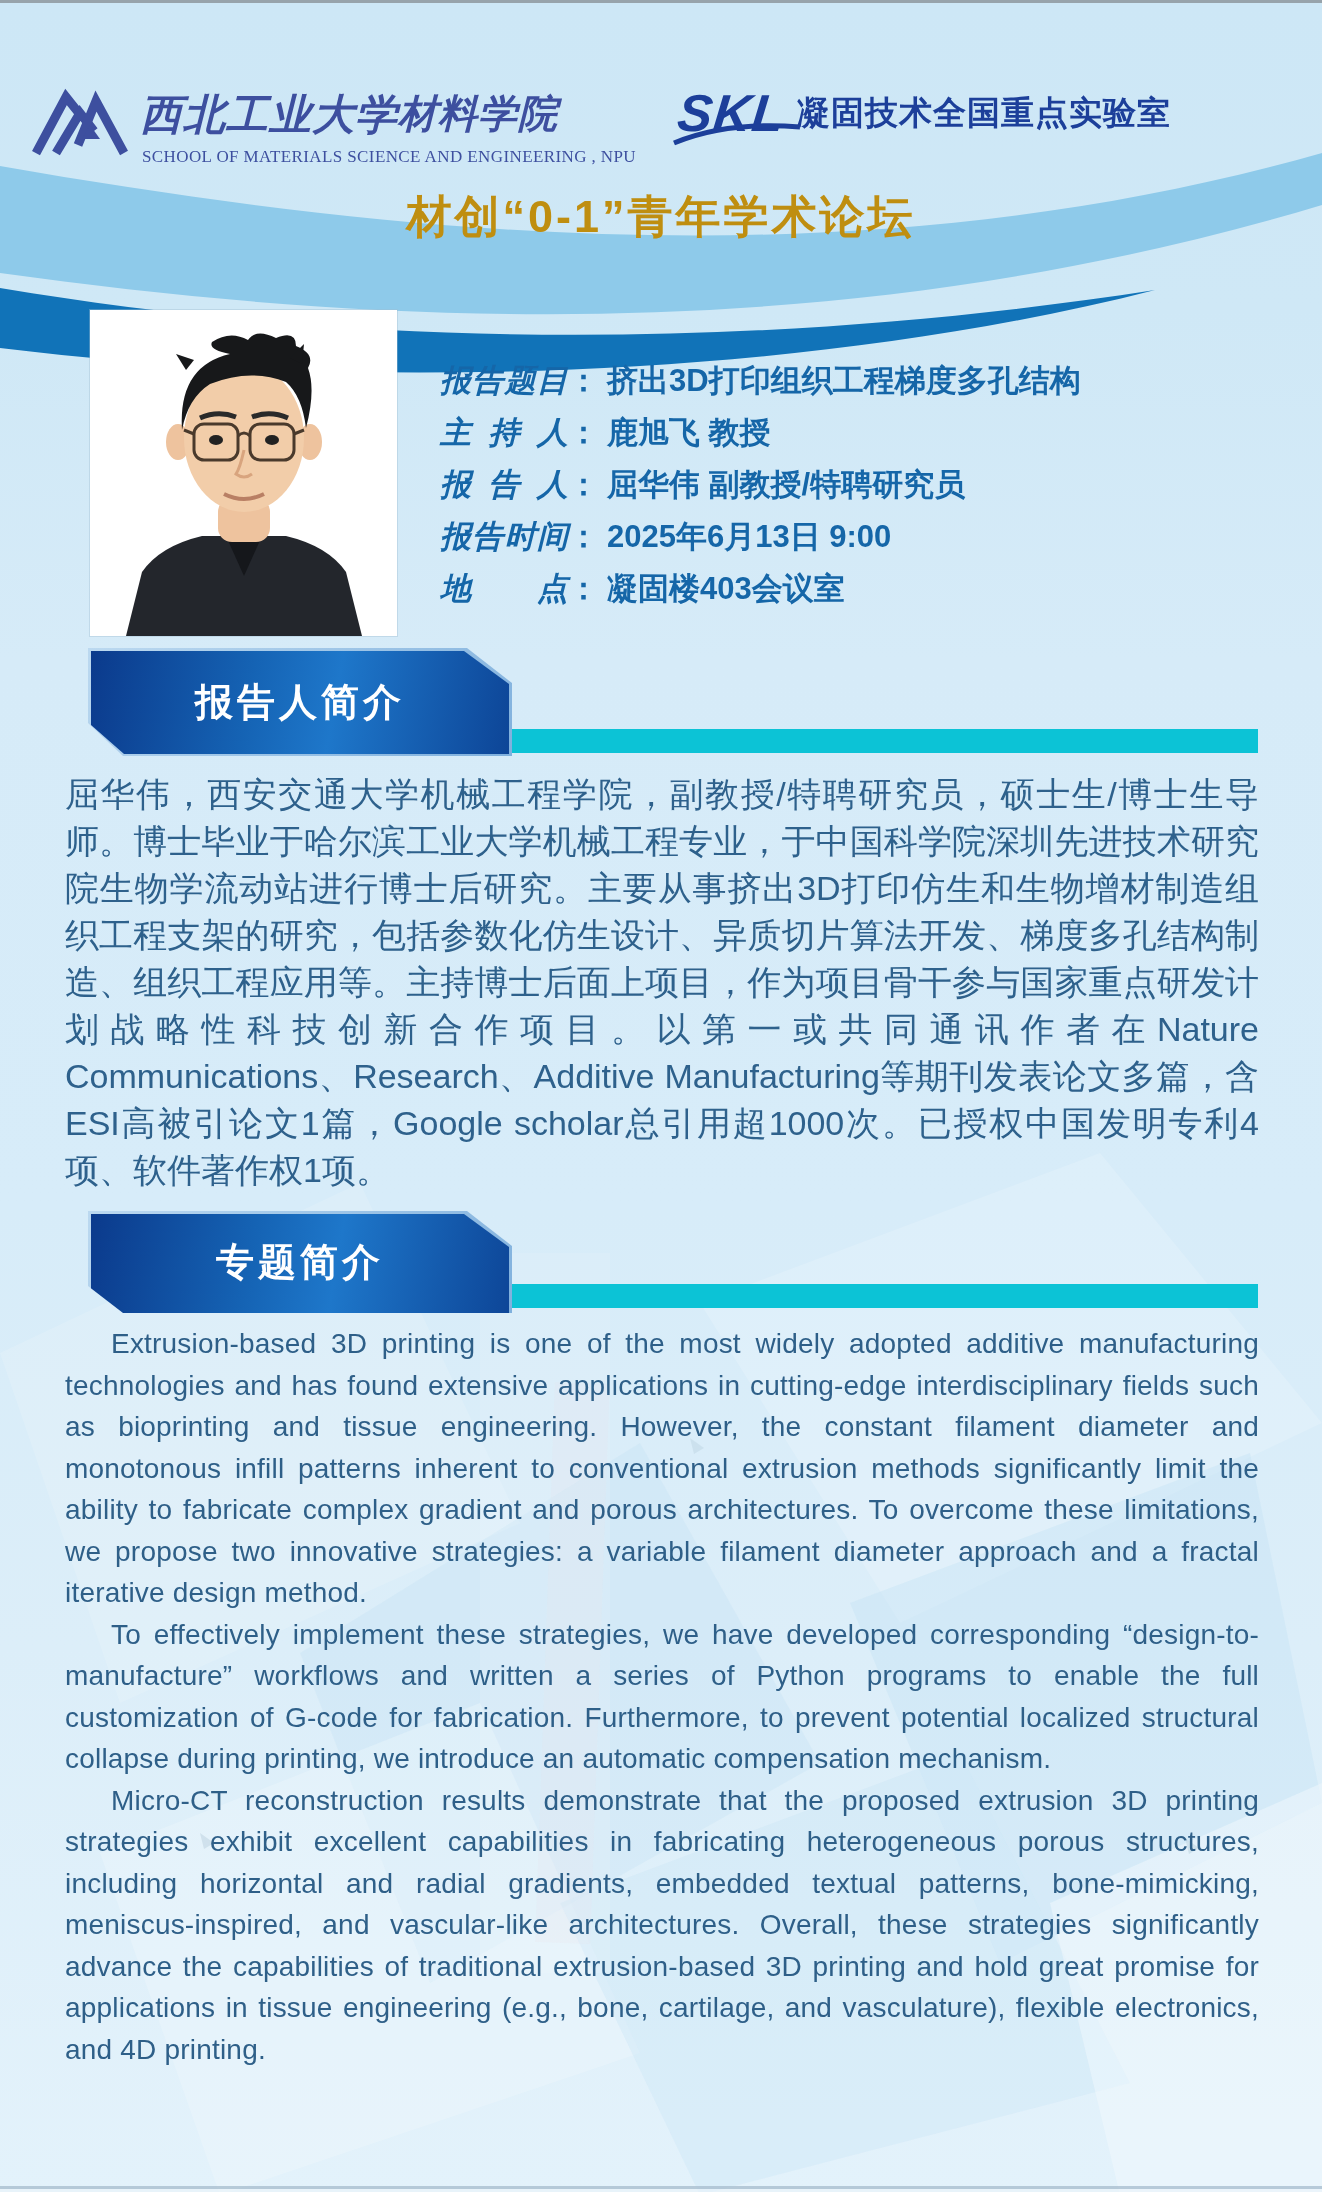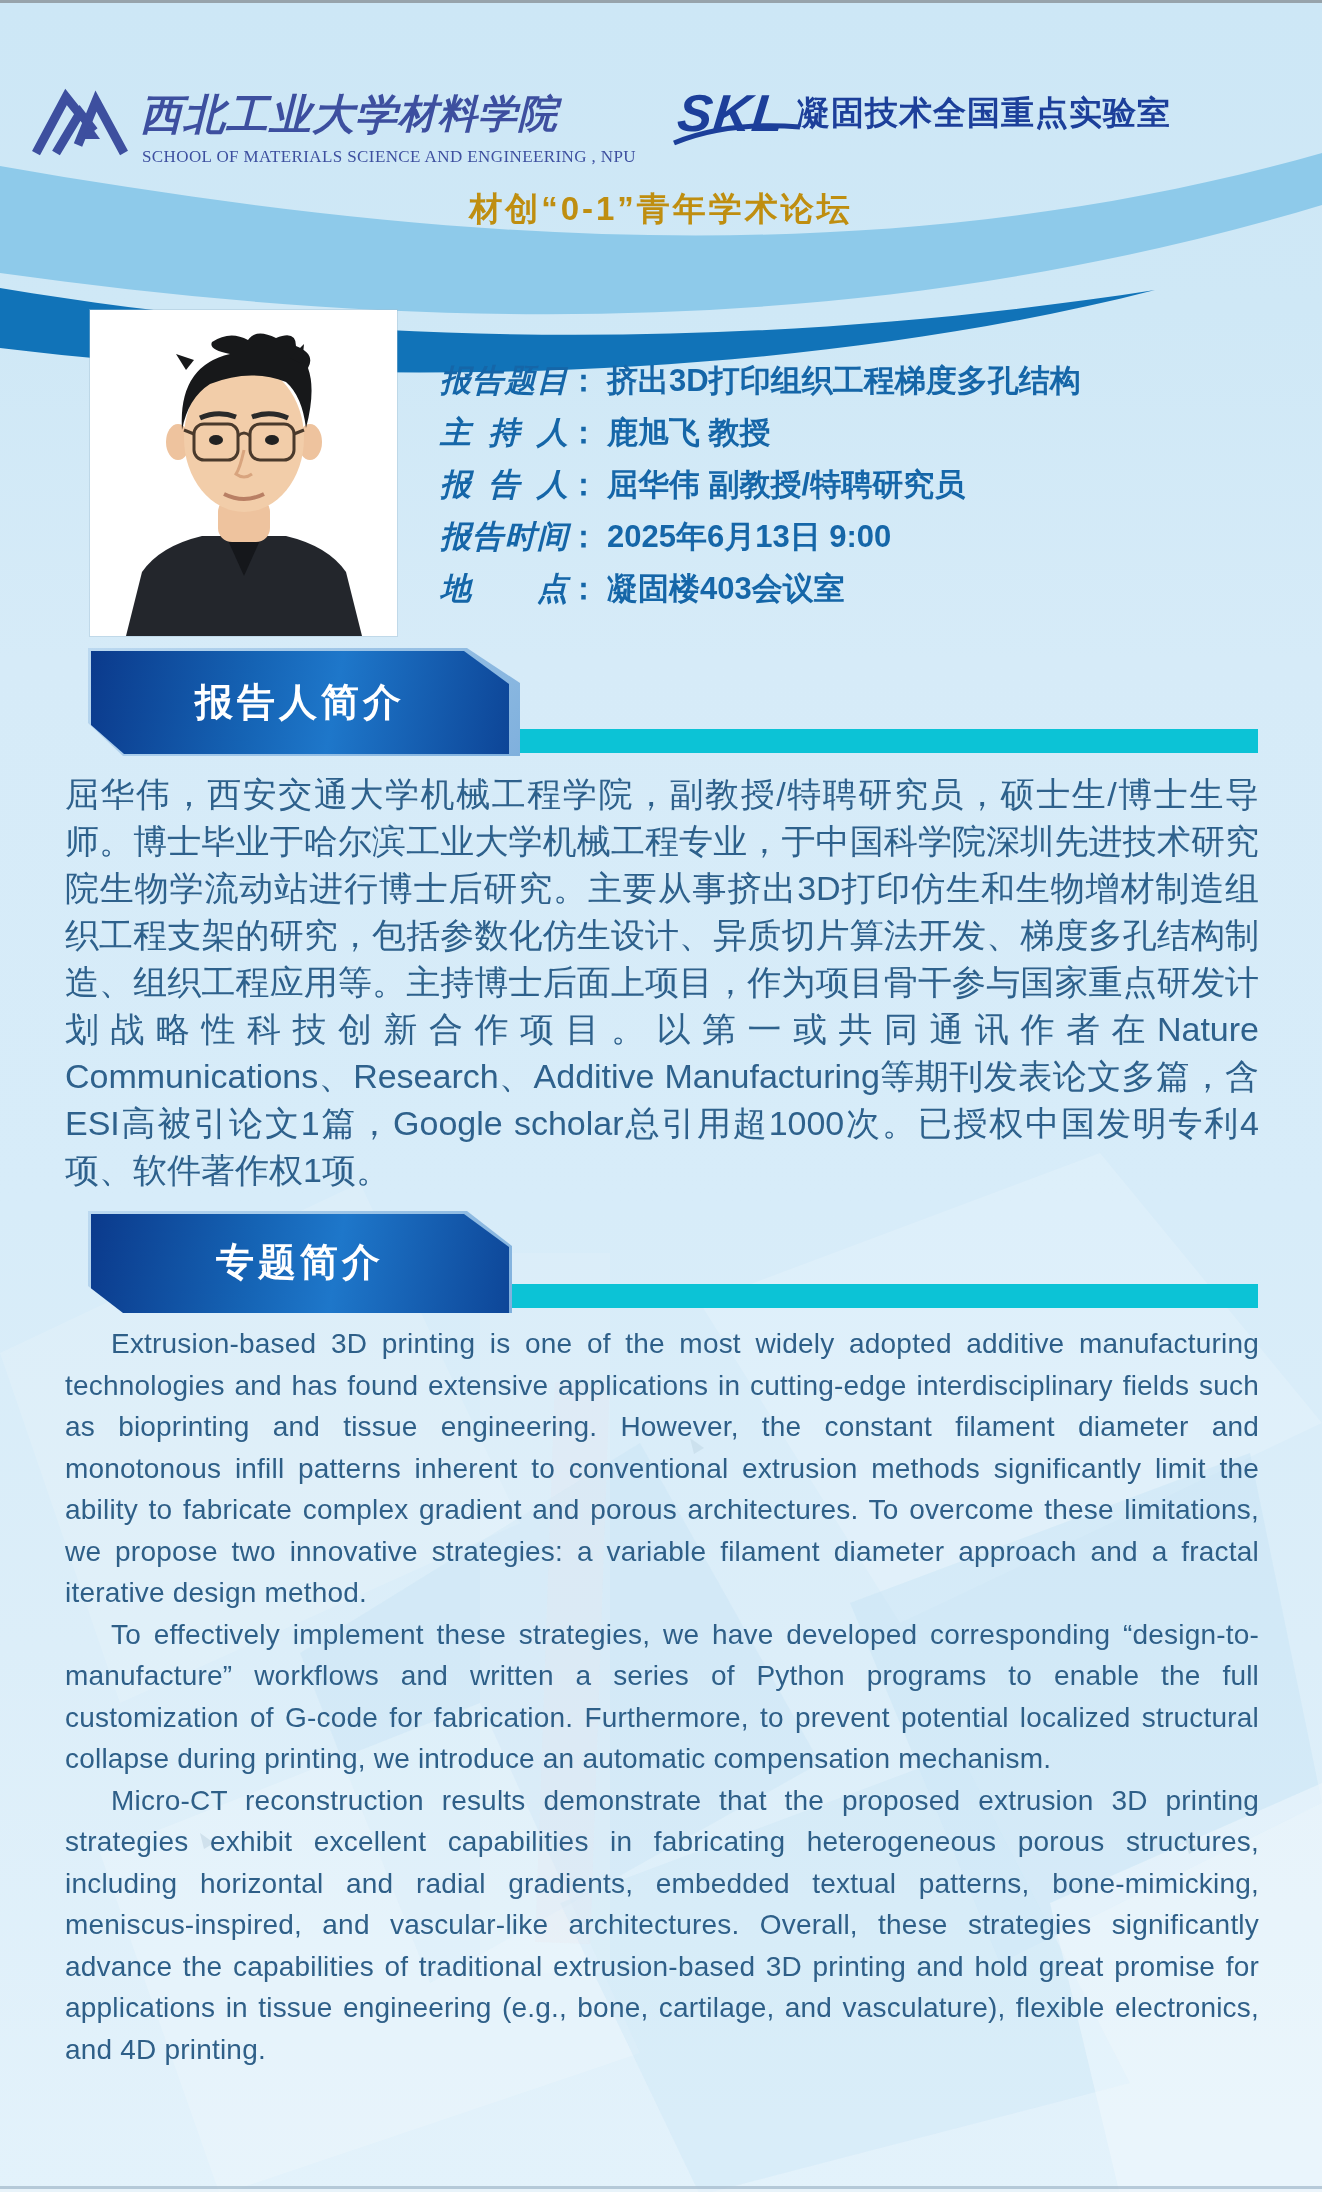--- a/index.html
+++ b/index.html
@@ -17,21 +17,21 @@
   .school-cn .script{font-family:"Liberation Serif","DejaVu Serif",serif;font-style:italic;font-weight:700;font-size:42px;color:#3d4f9f;letter-spacing:1px;}
   .school-cn .bold{font-weight:800;font-size:39px;color:#3d4f9f;letter-spacing:1px;vertical-align:2px;font-style:italic;}
   .school-en{position:absolute;left:142px;top:144px;font-family:"Liberation Serif","DejaVu Serif",serif;font-size:17px;color:#3d4f9f;letter-spacing:.4px;}
   .skl-wrap{position:absolute;left:678px;top:84px;display:flex;align-items:center;}
   .skl-text{font-weight:900;font-style:italic;font-size:52px;color:#1c3f9a;letter-spacing:1px;transform:skewX(-6deg);line-height:52px;position:relative;}
   .skl-swoosh{position:absolute;left:-6px;top:30px;}
   .lab-name{font-weight:800;font-size:33px;color:#1c3f9a;letter-spacing:1px;margin-left:12px;line-height:52px;}
   
   .waves{position:absolute;left:0;top:140px;width:1322px;height:240px;}
   
-  .forum-title{position:absolute;left:0;top:184px;width:100%;text-align:center;font-size:33px;font-weight:800;color:#bf8e10;letter-spacing:3px;}
+  .forum-title{position:absolute;left:0;top:184px;width:100%;text-align:center;font-size:45px;font-weight:800;color:#bf8e10;letter-spacing:3px;}
   
   .photo{position:absolute;left:90px;top:307px;width:307px;height:326px;background:#ffffff;box-shadow:0 0 0 1px rgba(160,190,210,.4);}
   
   .info{position:absolute;left:440px;top:352px;width:800px;}
   .info-row{height:52px;line-height:52px;font-size:31px;font-weight:800;color:#1566a8;white-space:nowrap;}
   .info-label{display:inline-block;width:128px;text-align:justify;text-align-last:justify;font-style:italic;}
   .info-colon{display:inline-block;}
   .info-value{margin-left:8px;}
   
   .banner-wrap{position:absolute;width:424px;height:108px;z-index:2;
@@ -136,21 +136,21 @@
 
   <div class="info">
     <div class="info-row"><span class="info-label">报告题目</span><span class="info-colon">：</span><span class="info-value">挤出3D打印组织工程梯度多孔结构</span></div>
     <div class="info-row"><span class="info-label">主持人</span><span class="info-colon">：</span><span class="info-value">鹿旭飞 教授</span></div>
     <div class="info-row"><span class="info-label">报告人</span><span class="info-colon">：</span><span class="info-value">屈华伟 副教授/特聘研究员</span></div>
     <div class="info-row"><span class="info-label">报告时间</span><span class="info-colon">：</span><span class="info-value">2025年6月13日 9:00</span></div>
     <div class="info-row"><span class="info-label">地点</span><span class="info-colon">：</span><span class="info-value">凝固楼403会议室</span></div>
   </div>
 
   <div class="cyan-bar" style="top:726px;"></div>
-  <div class="banner-wrap" style="left:88px;top:645px;padding-left:8px;">
+  <div class="banner-wrap" style="left:88px;top:645px;">
     <div class="banner-inner">
       <div class="banner-title">报告人简介</div>
     </div>
   </div>
   <div class="bio">屈华伟，西安交通大学机械工程学院，副教授/特聘研究员，硕士生/博士生导师。博士毕业于哈尔滨工业大学机械工程专业，于中国科学院深圳先进技术研究院生物学流动站进行博士后研究。主要从事挤出3D打印仿生和生物增材制造组织工程支架的研究，包括参数化仿生设计、异质切片算法开发、梯度多孔结构制造、组织工程应用等。主持博士后面上项目，作为项目骨干参与国家重点研发计划战略性科技创新合作项目。以第一或共同通讯作者在Nature Communications、Research、Additive Manufacturing等期刊发表论文多篇，含ESI高被引论文1篇，Google scholar总引用超1000次。已授权中国发明专利4项、软件著作权1项。</div>
 
   <div class="cyan-bar" style="top:1281px;"></div>
   <div class="banner-wrap" style="left:88px;top:1208px;height:102px;">
     <div class="banner-inner" style="height:117px;">
       <div class="banner-title" style="line-height:97px;">专题简介</div>

